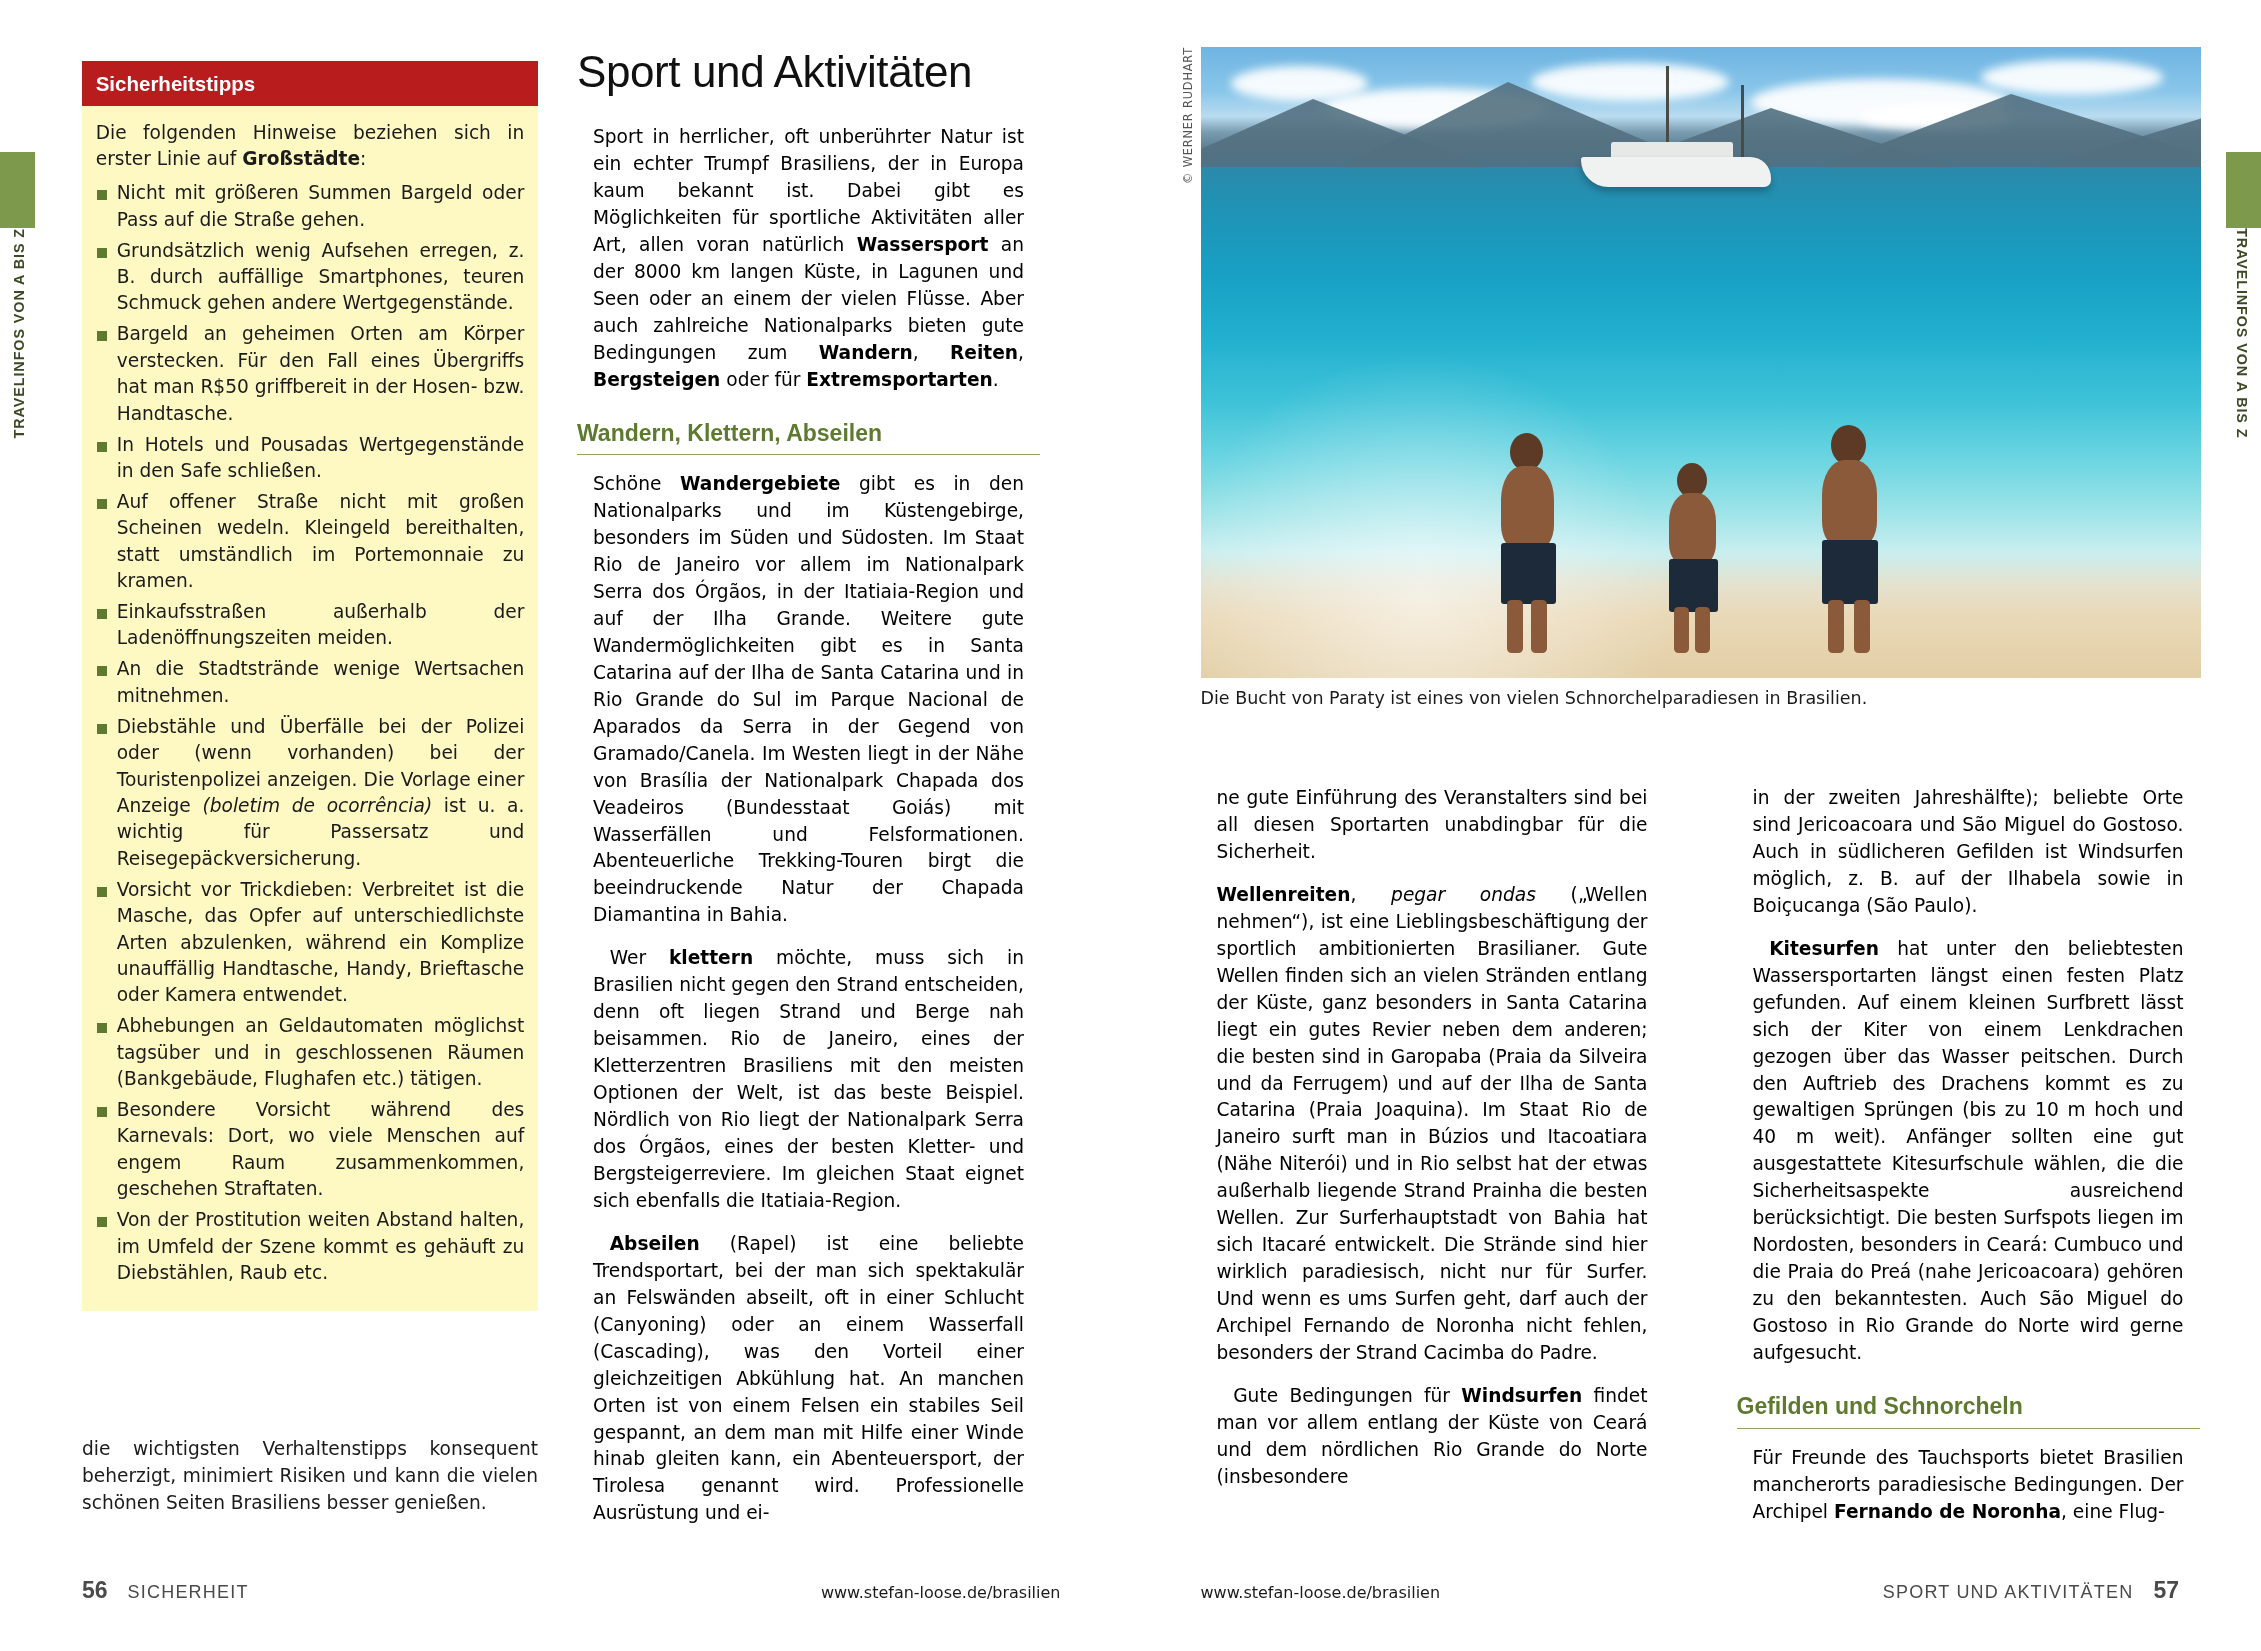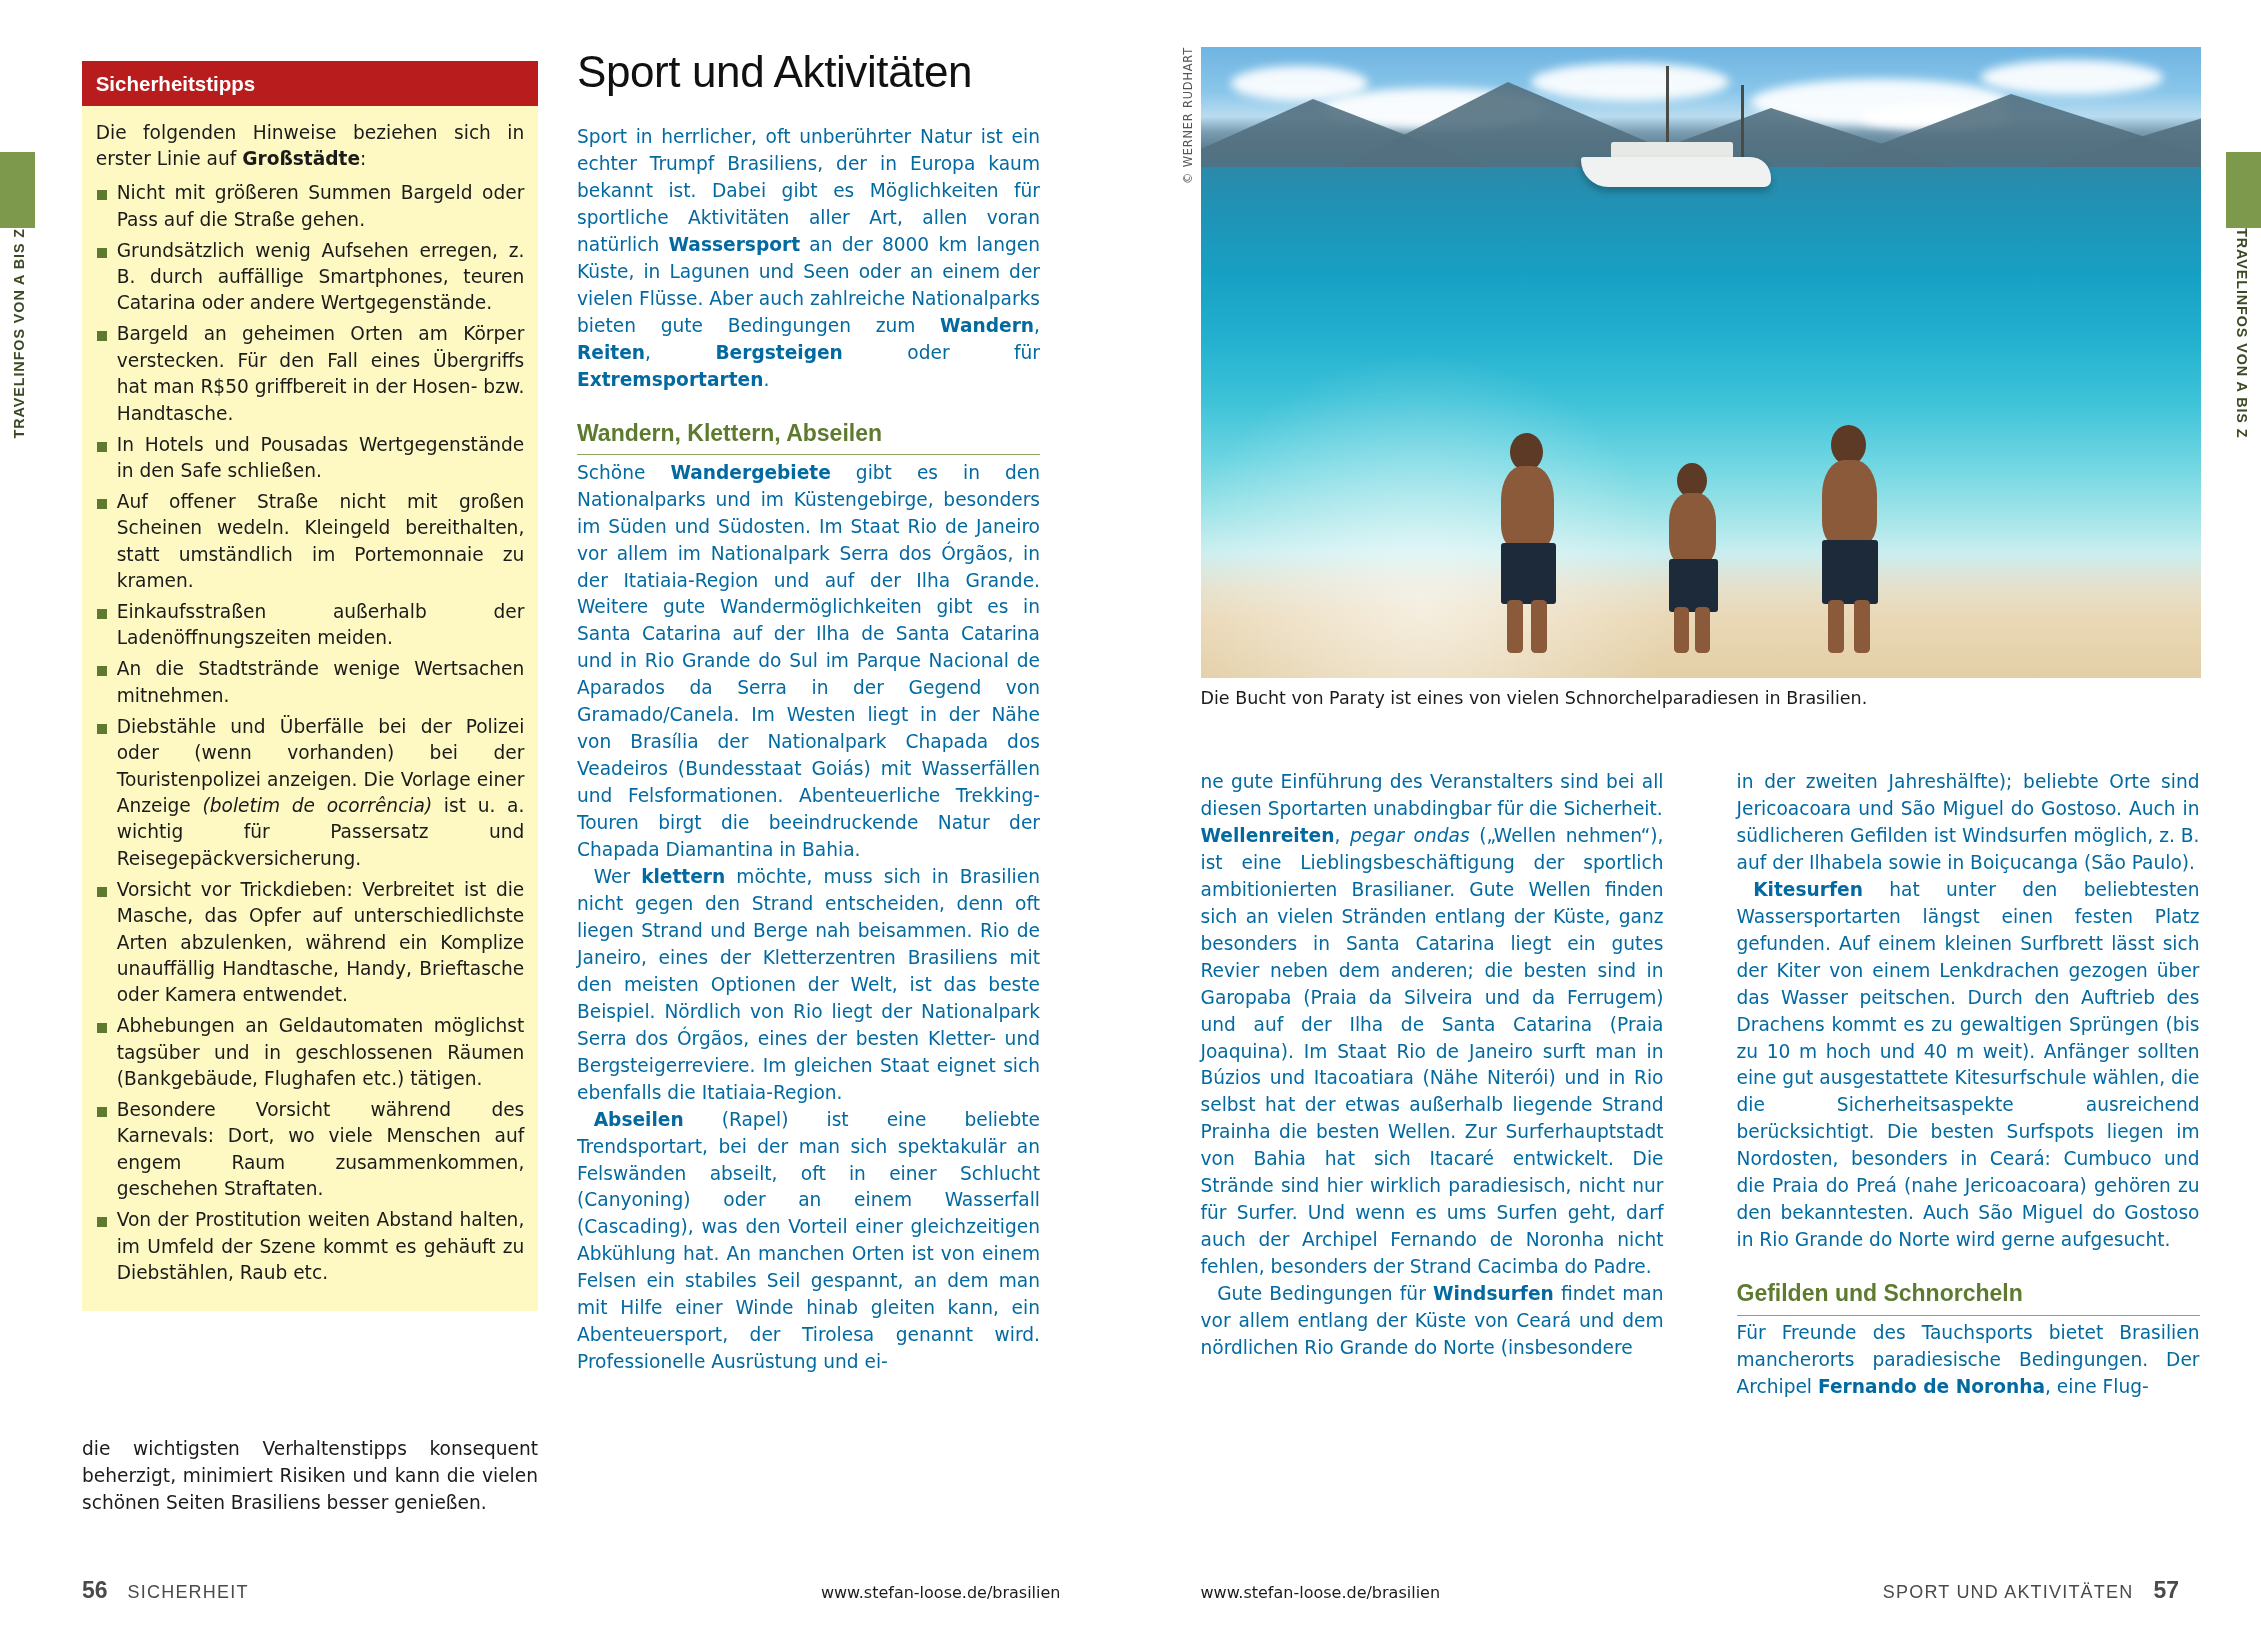--- a/index.html
+++ b/index.html
@@ -104,25 +104,25 @@
   }
   h1.chapter-title {
     font-family: "Liberation Sans", sans-serif;
     font-weight: normal;
     font-size: 44px;
     margin: 0 0 27px 0;
     color: #111;
     letter-spacing: -0.4px;
   }
   p.body {
-    margin: 0;
+    margin: 16px;
     font-size: 18.6px;
     line-height: 1.45;
     text-align: justify;
-    color: #0369a1;
+    color: #000000;
     hyphens: auto;
   }
   p.body + p.body { text-indent: 16.7px; }
   h2.sec {
     font-family: "Liberation Sans", sans-serif;
     font-weight: bold;
     font-size: 23px;
     color: #5d7a2e;
     margin: 26px 0 4.6px 0;
     padding-bottom: 7.6px;
@@ -271,21 +271,21 @@
 
     <div class="side-tab left"></div>
     <div class="side-label left">TRAVELINFOS VON A BIS Z</div>
 
     <div class="tips-box">
       <div class="tips-header">Sicherheitstipps</div>
       <div class="tips-body">
         <p class="tips-intro">Die folgenden Hinweise beziehen sich in erster Linie auf <b>Großstädte</b>:</p>
         <ul class="tips-list">
             <li>Nicht mit größeren Summen Bargeld oder Pass auf die Straße gehen.</li>
-            <li>Grundsätzlich wenig Aufsehen erregen, z. B. durch auffällige Smartphones, teuren Catarina oder andere Wertgegenstände.</li>
+            <li>Grundsätzlich wenig Aufsehen erregen, z. B. durch auffällige Smartphones, teuren Schmuck gehen andere Wertgegenstände.</li>
             <li>Bargeld an geheimen Orten am Körper verstecken. Für den Fall eines Übergriffs hat man R$50 griffbereit in der Hosen- bzw. Handtasche.</li>
             <li>In Hotels und Pousadas Wertgegenstände in den Safe schließen.</li>
             <li>Auf offener Straße nicht mit großen Scheinen wedeln. Kleingeld bereithalten, statt umständlich im Portemonnaie zu kramen.</li>
             <li>Einkaufsstraßen außerhalb der Ladenöffnungszeiten meiden.</li>
             <li>An die Stadtstrände wenige Wertsachen mitnehmen.</li>
             <li>Diebstähle und Überfälle bei der Polizei oder (wenn vorhanden) bei der Touristenpolizei anzeigen. Die Vorlage einer Anzeige <i>(boletim de ocorrência)</i> ist u. a. wichtig für Passersatz und Reisegepäckversicherung.</li>
             <li>Vorsicht vor Trickdieben: Verbreitet ist die Masche, das Opfer auf unterschiedlichste Arten abzulenken, während ein Komplize unauffällig Handtasche, Handy, Brieftasche oder Kamera entwendet.</li>
             <li>Abhebungen an Geldautomaten möglichst tagsüber und in geschlossenen Räumen (Bankgebäude, Flughafen etc.) tätigen.</li>
             <li>Besondere Vorsicht während des Karnevals: Dort, wo viele Menschen auf engem Raum zusammenkommen, geschehen Straftaten.</li>
             <li>Von der Prostitution weiten Abstand halten, im Umfeld der Szene kommt es gehäuft zu Diebstählen, Raub etc.</li>

